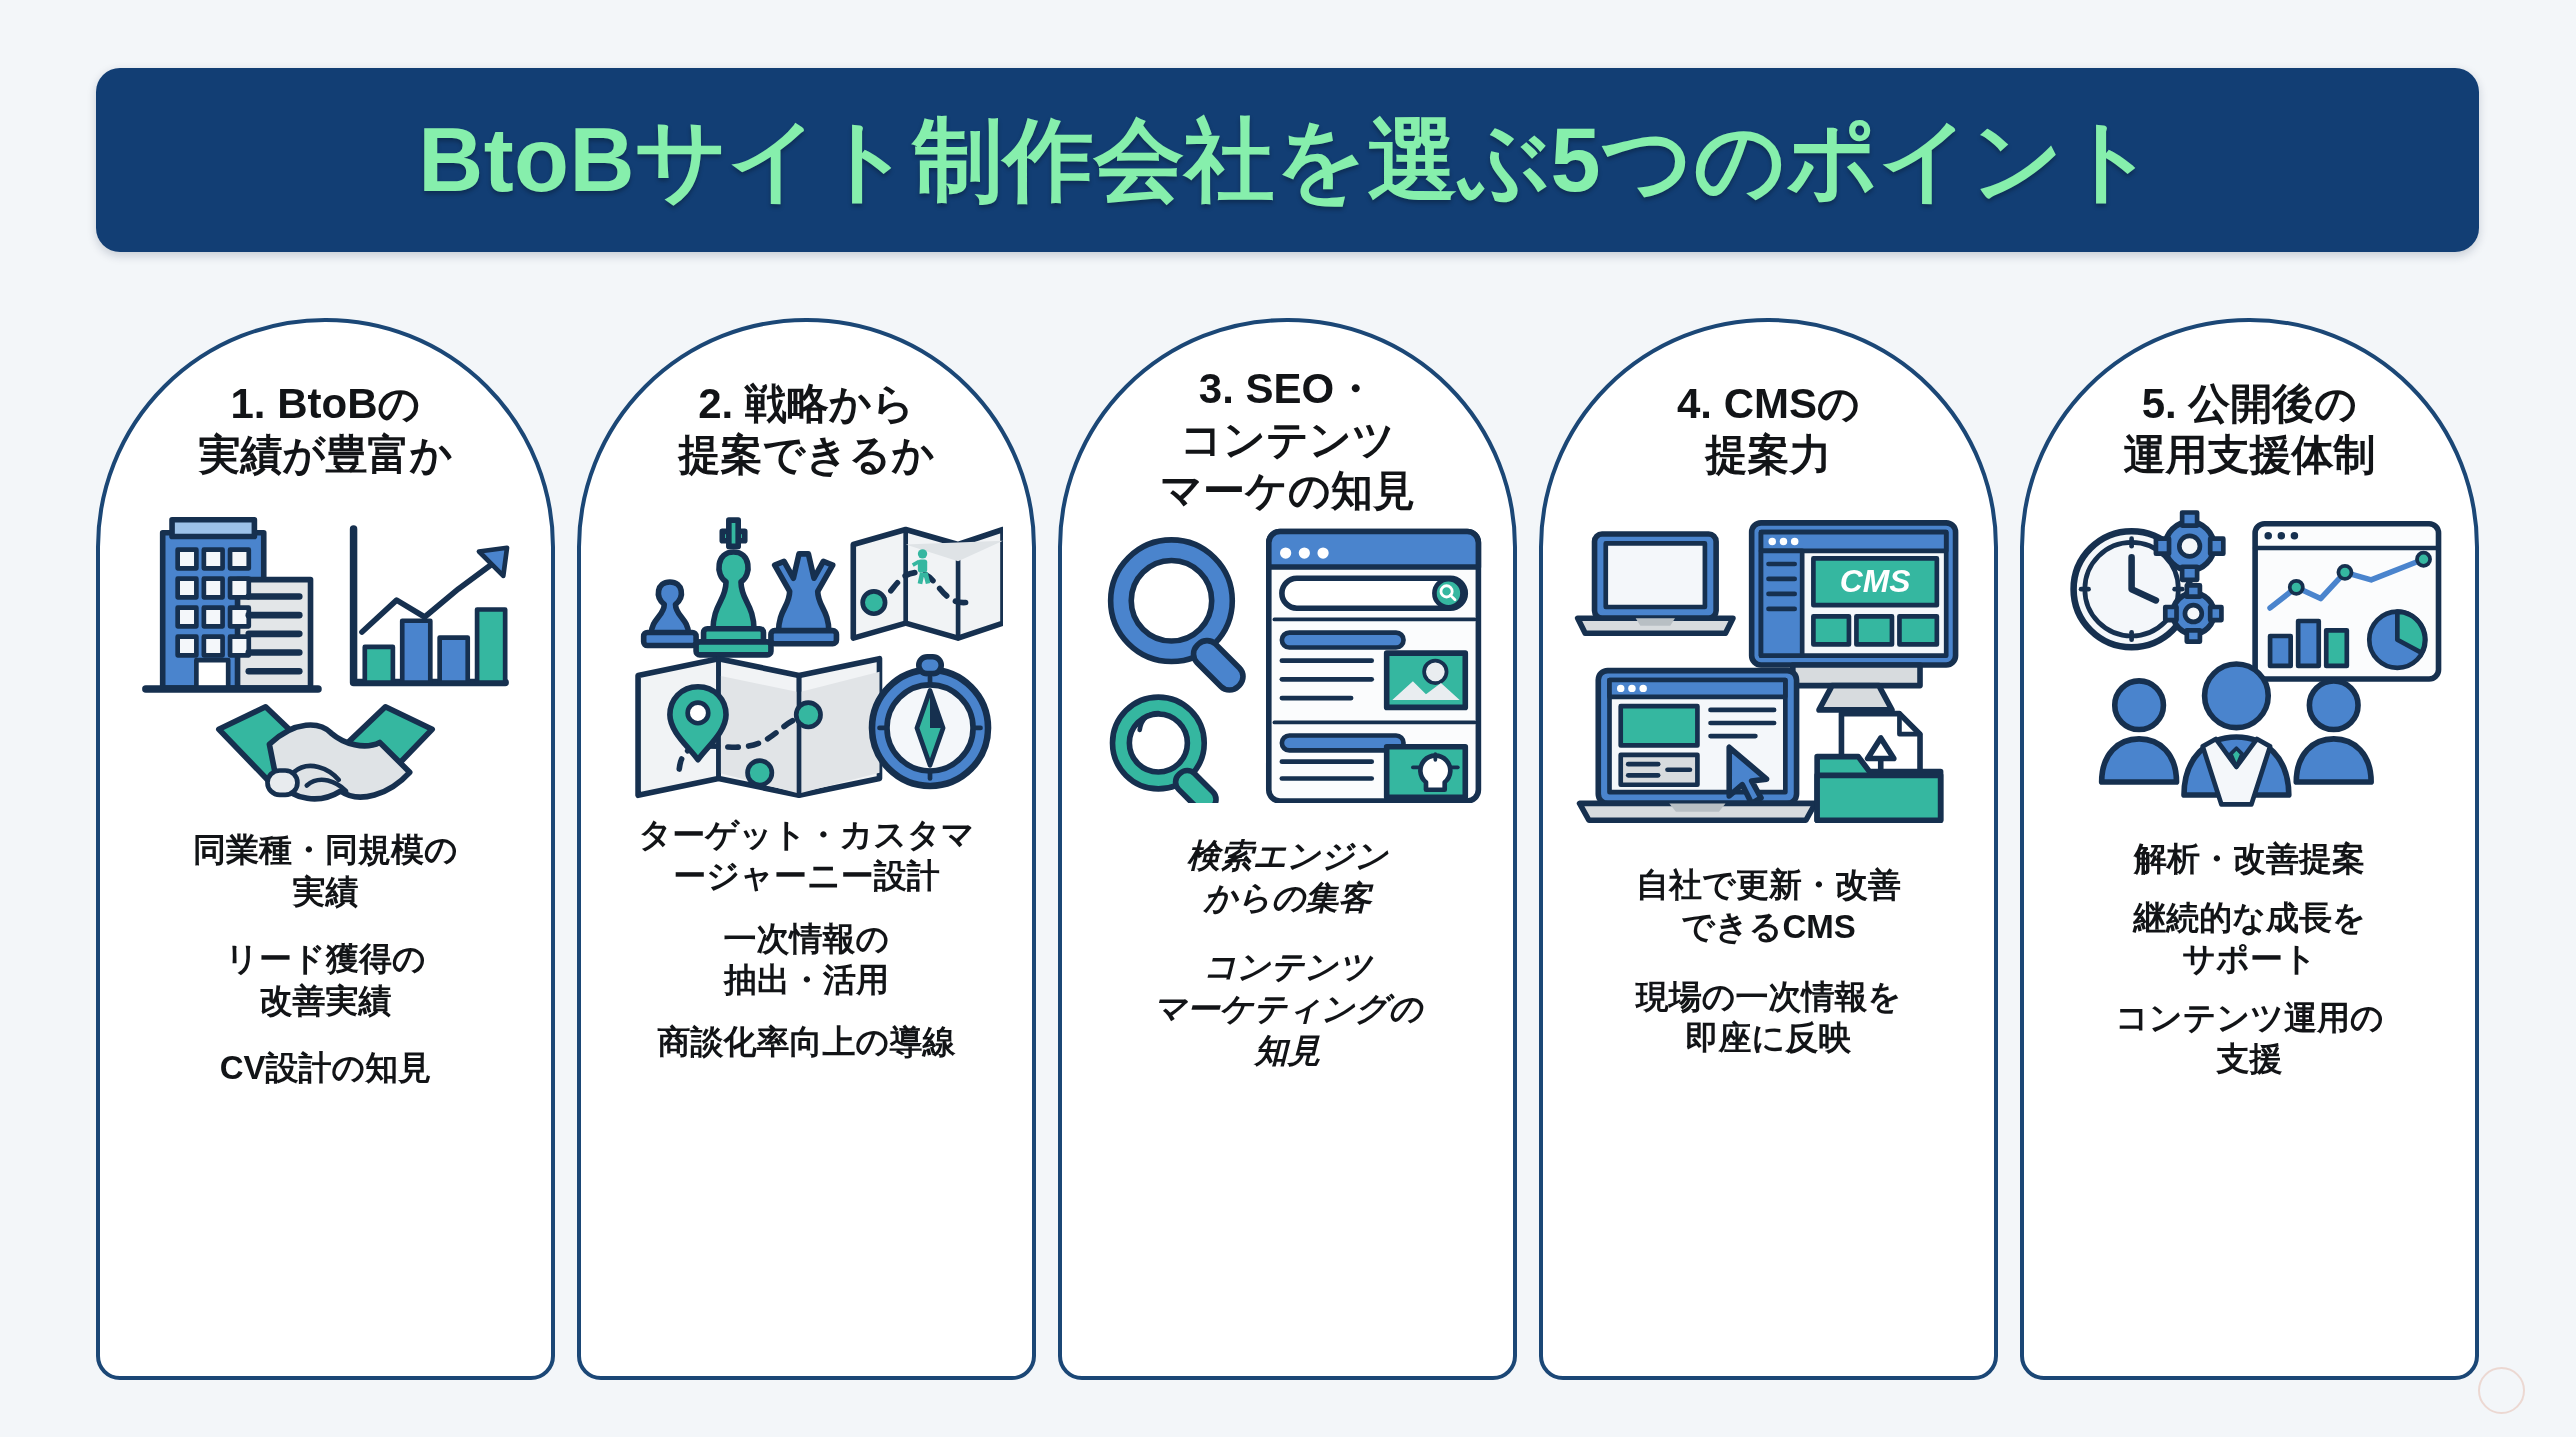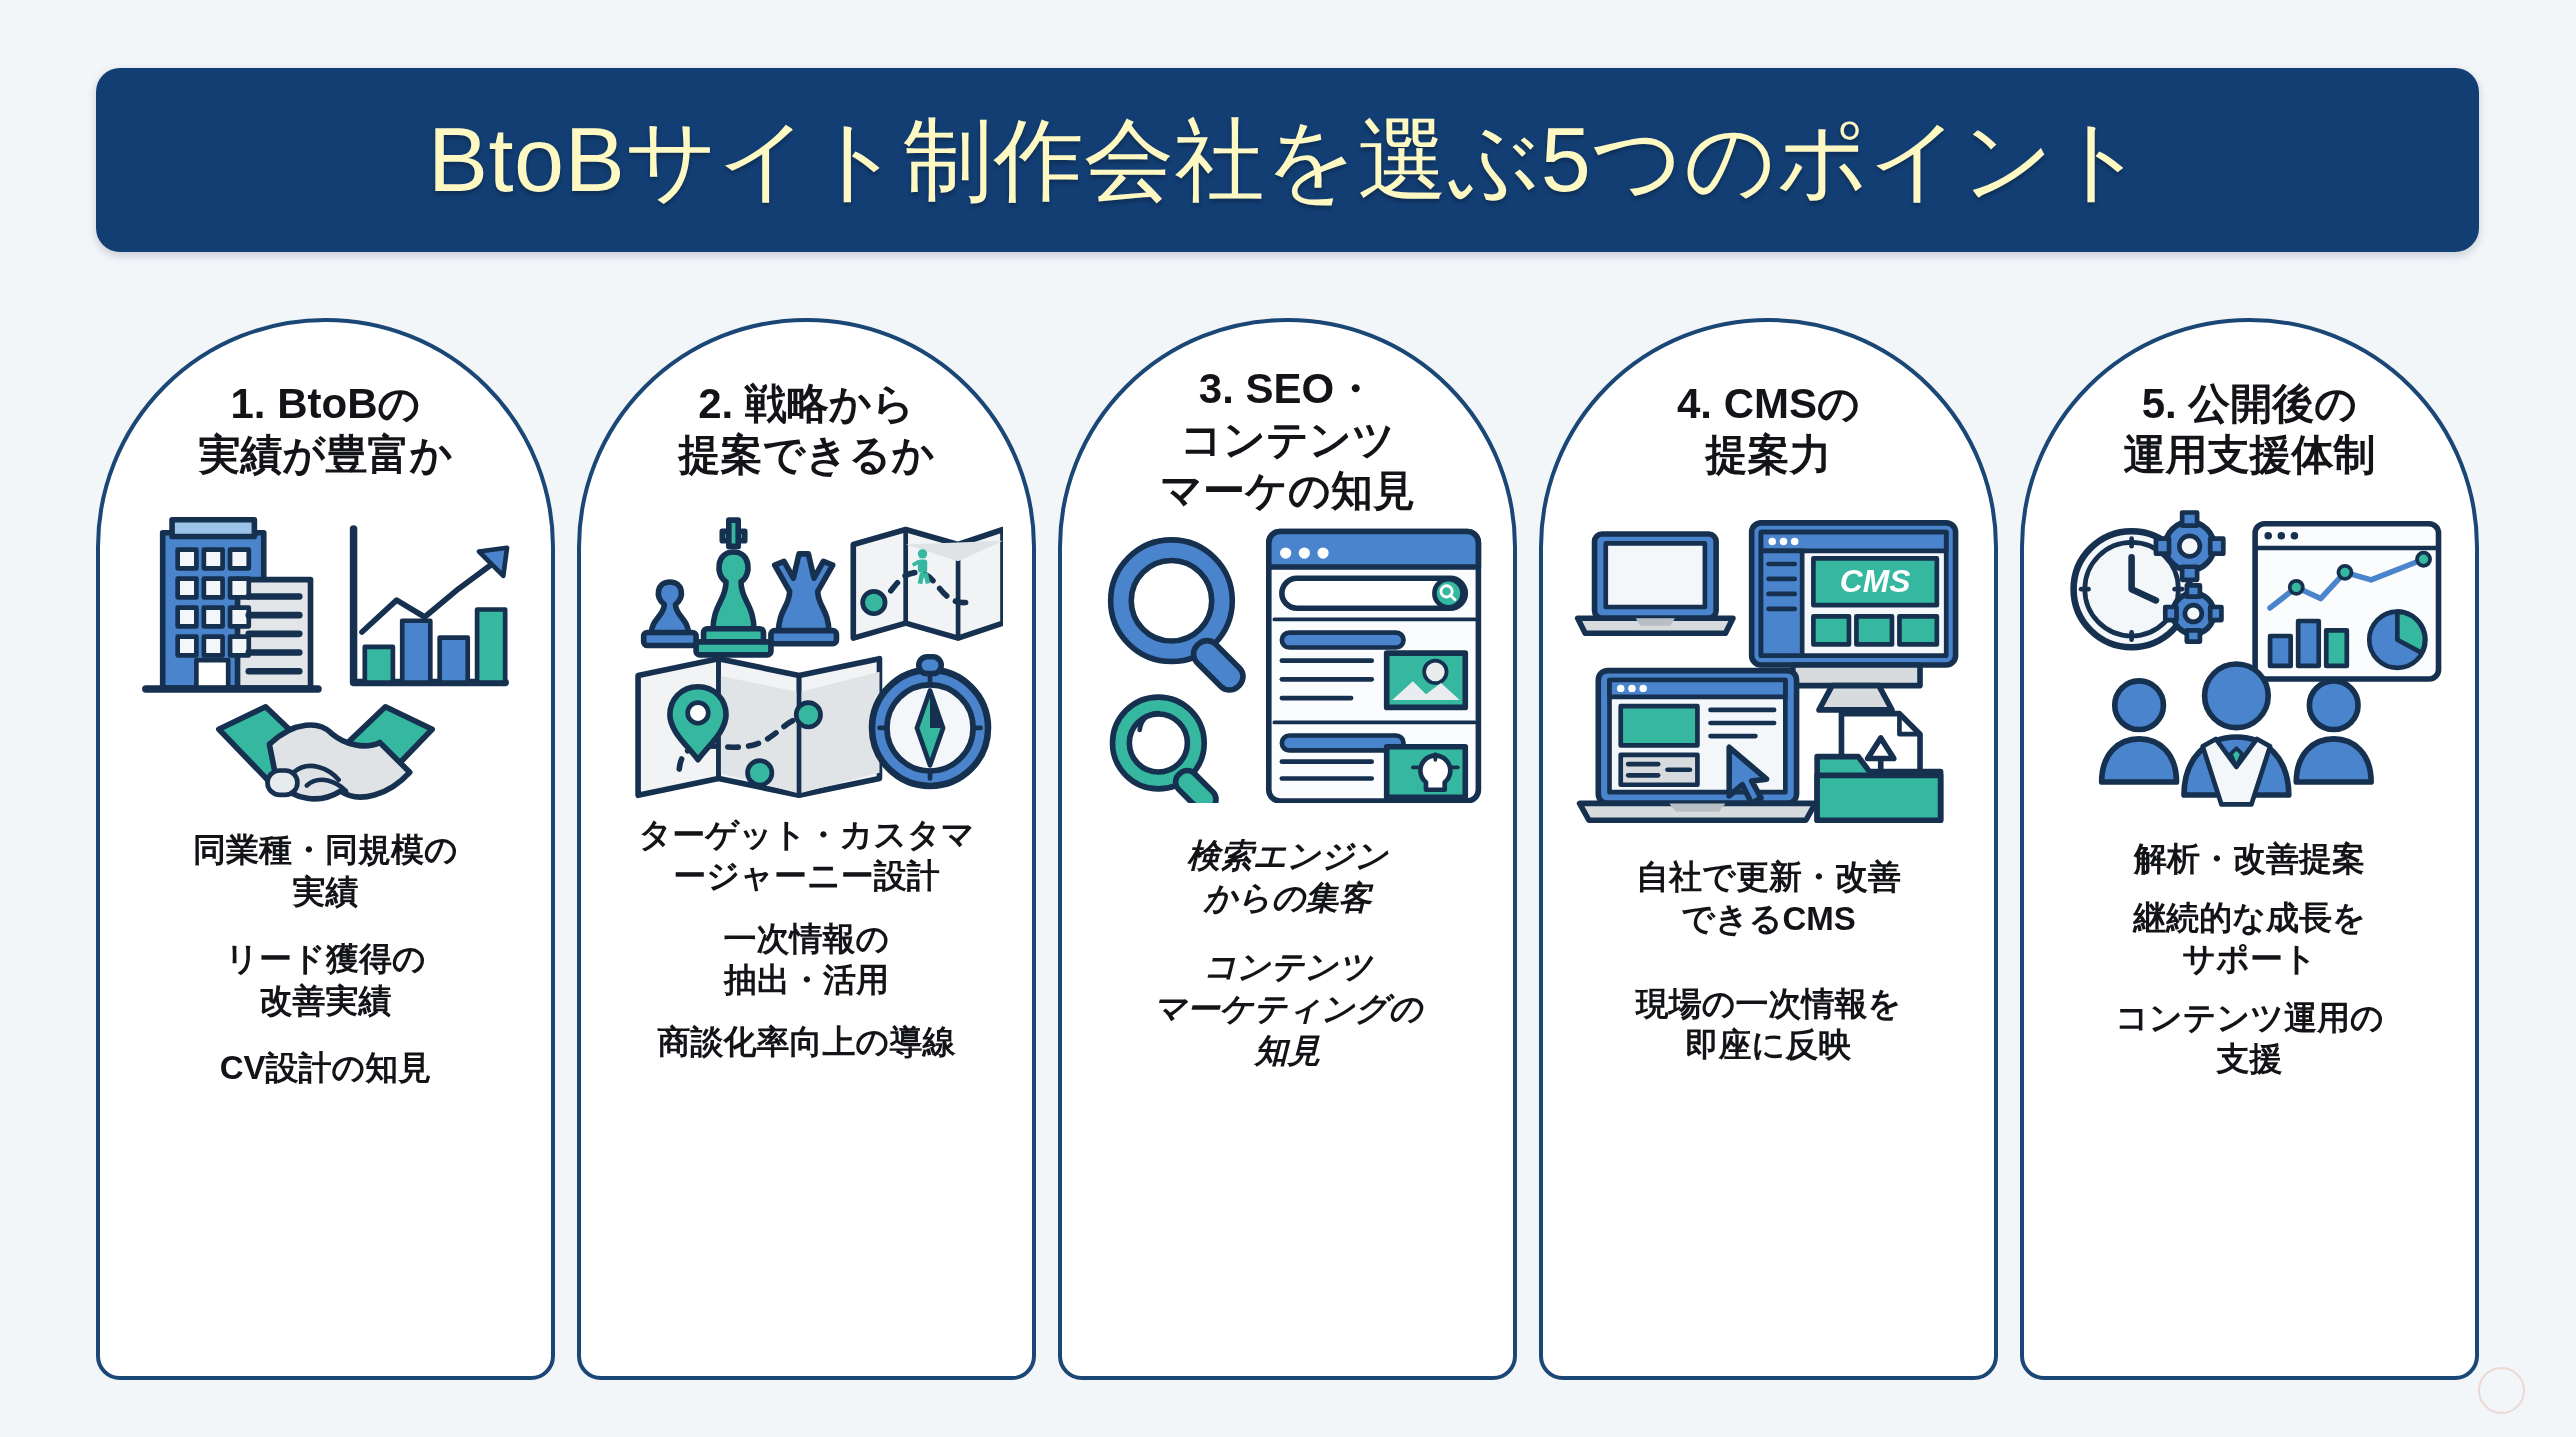--- a/index.html
+++ b/index.html
@@ -22,23 +22,23 @@
   .header{
     position:absolute;
     left:96px; top:68px;
     width:2383px; height:184px;
     background:#123e74;
     border-radius:24px;
     display:flex;align-items:center;justify-content:center;
     box-shadow:0 3.7px 9.4px rgba(10,30,60,.18);
   }
   .header-title{
-    color:#fef9c3;
+    color:#86efac;
     font-size:90px;
-    font-weight:normal;
+    font-weight:bold;
     letter-spacing:0.5px;
     line-height:1;
     white-space:nowrap;
     text-shadow:0 2.8px 4.7px rgba(0,0,0,.28);
   }
 
   
   .cards{
     position:absolute;
     left:96px; top:318px;
@@ -100,21 +100,21 @@
   
   .card.c1 .card-icons{height:311px;margin-top:17px;}
   .card.c2 .card-icons{height:311px;margin-top:9.4px;}
   .card.c3 .card-title{margin-top:41px;}
   .card.c3 .card-icons{height:281px;margin-top:5.6px;}
   .card.c4 .card-icons{height:318px;margin-top:26px;}
   .card.c5 .card-icons{height:309px;margin-top:22.5px;}
   .card.c1 .card-body{margin-top:20.6px;gap:26px;}
   .card.c2 .card-body{margin-top:13px;gap:20.6px;}
   .card.c3 .card-body{margin-top:32px;gap:28px;font-style:italic;}
-  .card.c4 .card-body{margin-top:32px;gap:43px;}
+  .card.c4 .card-body{margin-top:40px;gap:28px;}
   .card.c5 .card-body{margin-top:26px;gap:17px;}
 
   .corner-mark{
     position:absolute;
     right:51px;bottom:24px;
     width:43px;height:43px;
     border-radius:50%;
     border:2.8px solid rgba(214,124,92,.45);
     opacity:.55;
   }

